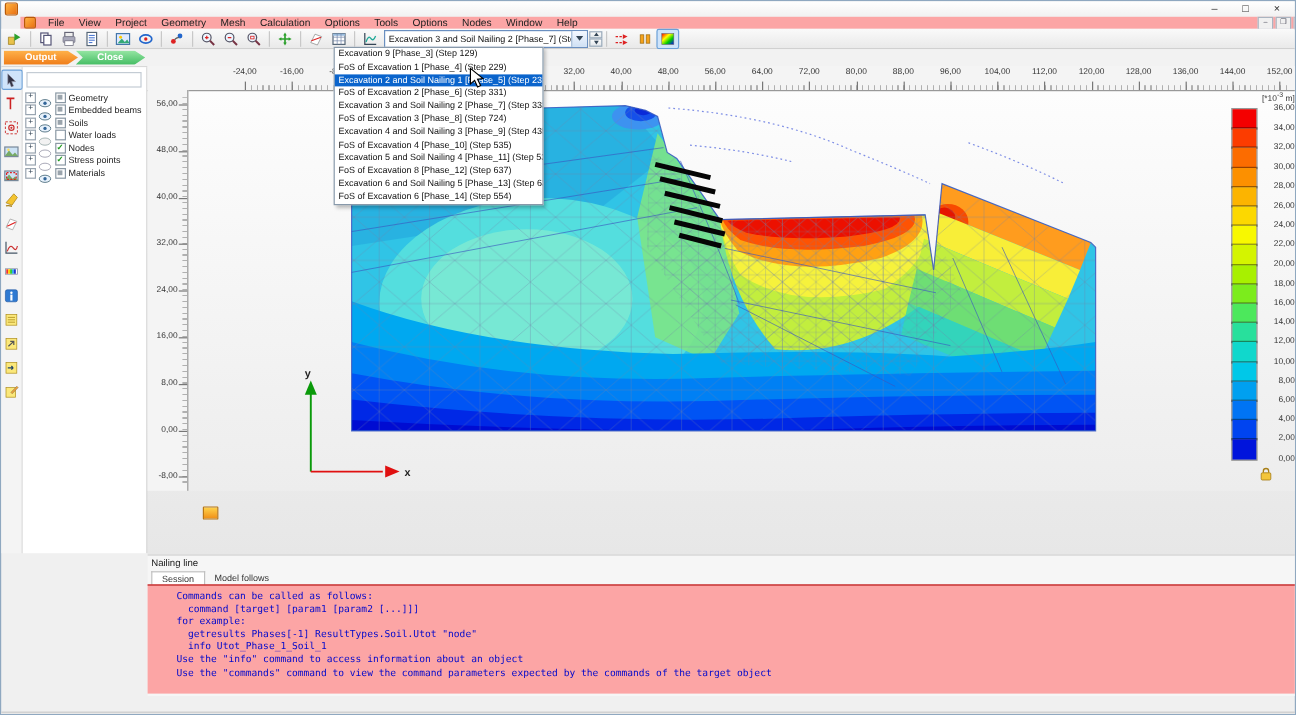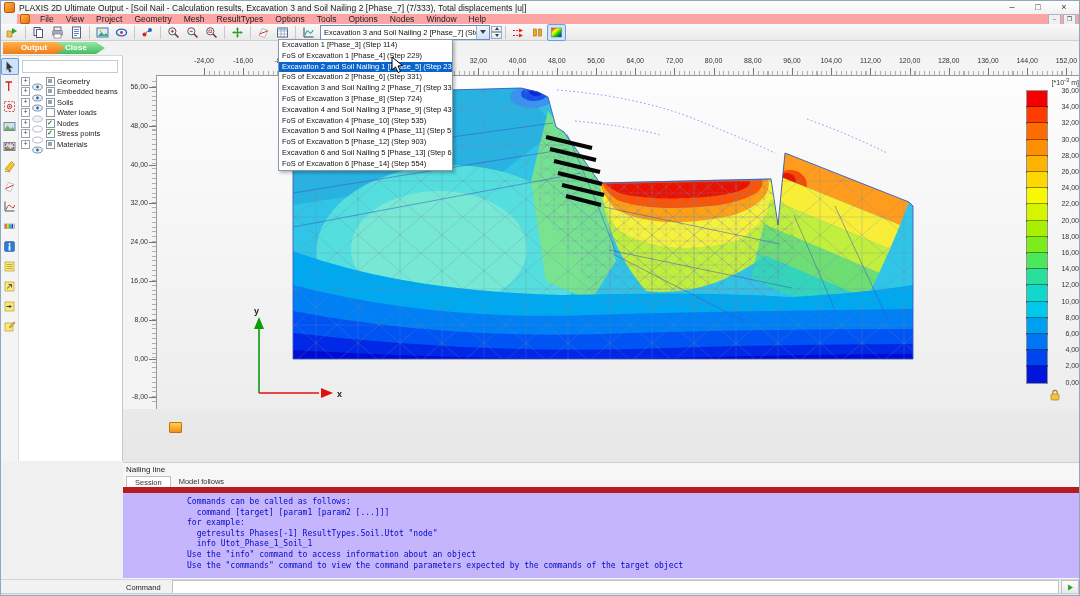--- a/index.html
+++ b/index.html
@@ -34,21 +34,21 @@
   .spinner{width:11px;height:13px;display:flex;flex-direction:column;margin-left:1px;}
   .spinner div{flex:1;border:1px solid #9ab;background:linear-gradient(#fdfdfd,#e2e6ea);display:flex;align-items:center;justify-content:center;}
   .spinner i{width:0;height:0;border:2.5px solid transparent;}
   .spinner .up i{border-bottom:3.5px solid #345;margin-top:-2px;}
   .spinner .dn i{border-top:3.5px solid #345;margin-bottom:-2px;}
   
   .tabrow{position:absolute;left:0;top:40px;width:100%;height:14px;background:#f2f2f2;border-bottom:1px solid #d8d8d8;}
   .atab{position:absolute;top:1px;height:12px;color:#fff;font-size:8px;font-weight:bold;line-height:12px;text-align:center;}
   .atab.output{left:2px;width:62px;background:linear-gradient(#ffb24a,#ef7d1a);
         clip-path:polygon(0 0,calc(100% - 9px) 0,100% 50%,calc(100% - 9px) 100%,0 100%);z-index:2;}
-  .atab.close{left:46px;width:58px;background:linear-gradient(#97e6a4,#44bd63);
+  .atab.close{left:62px;width:58px;background:linear-gradient(#97e6a4,#44bd63);
         clip-path:polygon(0 0,calc(100% - 9px) 0,100% 50%,calc(100% - 9px) 100%,0 100%,6px 50%);z-index:1;}
   
   .toolstrip{position:absolute;left:0;top:55px;width:18px;height:405px;background:#f4f4f4;border-right:1px solid #dadada;
              display:flex;flex-direction:column;align-items:center;padding-top:2px;box-sizing:border-box;gap:3px;}
   .vbtn{width:16px;height:15px;display:flex;align-items:center;justify-content:center;border:1px solid transparent;border-radius:2px;}
   .vbtn.active{background:#cfe4fa;border:1px solid #6aa0d8;}
   
   .explorer{position:absolute;left:18px;top:55px;width:104px;height:405px;background:#fff;border-right:1px solid #c8c8c8;box-sizing:border-box;}
   .exfilter{position:absolute;left:3px;top:4px;width:94px;height:11px;border:1px solid #c4ccd4;background:#fff;}
   .tree{position:absolute;left:2px;top:20px;right:1px;}
@@ -87,57 +87,56 @@
           box-shadow:2px 2px 3px rgba(0,0,0,.25);z-index:50;}
   .dditem{height:10.8px;line-height:10.8px;font-size:7.5px;color:#111;padding-left:3px;white-space:nowrap;overflow:hidden;}
   .dditem.selected{background:#0a64cc;color:#fff;}
   .cursor{position:absolute;left:390px;top:55px;z-index:60;}
   
   .cmdpanel{position:absolute;left:122px;top:461px;width:958px;height:117px;background:#f6f6f6;border-top:1px solid #cfcfcf;}
   .cmdtitle{position:absolute;left:3px;top:2px;font-size:8px;color:#222;}
   .ctabs{position:absolute;left:3px;top:13px;display:flex;font-size:7.5px;color:#333;}
   .ctab{padding:1px 8px 2px 8px;}
   .ctab.active{background:#fff;border:1px solid #c0c0c0;border-bottom:none;}
-  .cmdbody{position:absolute;left:0;top:24px;right:0;bottom:2px;background:#c4b5fd;border-top:6px solid #b91c1c;padding-left:40px;}
+  .cmdbody{position:absolute;left:0;top:24px;right:0;bottom:2px;background:#fca5a5;border-top:1px solid #b91c1c;}
   .cmdbody pre{margin:4px 0 0 24px;font-family:"DejaVu Sans Mono",monospace;font-size:8px;line-height:10.6px;color:#0008cc;}
   .cmdrow{position:absolute;left:0px;top:578px;width:1080px;height:14px;background:#f2f2f2;border-top:1px solid #d4d4d4;
           display:flex;align-items:center;font-size:7.5px;color:#222;}
   .cmdrow .clabel{width:46px;padding-left:125px;}
   .cmdrow input{flex:1;height:10px;border:1px solid #c0c0c0;background:#fff;font-size:7.5px;margin-right:2px;}
   .runbtn{width:16px;height:12px;display:flex;align-items:center;justify-content:center;border:1px solid #c0c0c0;
           background:linear-gradient(#fdfdfd,#e8e8e8);margin-right:2px;}
   .statusbar{position:absolute;left:0;top:592px;width:1080px;height:4px;background:#e8e8e8;border-top:1px solid #cccccc;}
   
   .watermark{position:absolute;left:622px;top:524px;display:flex;align-items:center;gap:10px;z-index:70;pointer-events:none;}
   .wmtext{font-size:30px;color:rgba(172,172,172,.95);letter-spacing:2px;font-weight:bold;}
 </style>
 </head>
 <body>
 
 <div id="window">
 
   <div class="titlebar">
     <span class="appicon"></span>
-    <span>PLAXIS 2D Ultimate Output - [Soil Nail - Calculation results, Excavation 3 and Soil Nailing 2 [Phase_7] (7/333), Total displacements |u|]</span>
     <span class="wctrls">
       <span class="wbtn">–</span>
       <span class="wbtn">□</span>
       <span class="wbtn">×</span>
     </span>
   </div>
 
   <div class="menubar">
     <span class="appicon" style="width:8px;height:8px;"></span>
     <span id="menu-items" style="display:flex;">
         <span class="mi">File</span>
         <span class="mi">View</span>
         <span class="mi">Project</span>
         <span class="mi">Geometry</span>
         <span class="mi">Mesh</span>
-        <span class="mi">ResultTypes</span>
+        <span class="mi">Calculation</span>
         <span class="mi">Options</span>
         <span class="mi">Tools</span>
         <span class="mi">Options</span>
         <span class="mi">Nodes</span>
         <span class="mi">Window</span>
         <span class="mi">Help</span>
       </span>
     <span class="mdictrls">
       <span class="mdibtn">–</span>
       <span class="mdibtn">❐</span>
@@ -665,30 +664,30 @@
       <svg width="12" height="12" viewBox="0 0 12 12">
         <path d="M3.8 5 V3.6 a2.2 2.2 0 0 1 4.4 0 V5" fill="none" stroke="#a87f18" stroke-width="1.1"></path>
         <rect x="2" y="5" width="8" height="6" rx="1" fill="#f3c53a" stroke="#a87f18" stroke-width="0.7"></rect>
       </svg>
     </div>
   </div>
 
   <div class="miniicon"></div>
 
   <div class="ddlist" id="dd">
-      <div class="dditem">Excavation 1 [Phase_3] (Step 114)</div>
+      <div class="dditem">Excavation 9 [Phase_3] (Step 129)</div>
       <div class="dditem">FoS of Excavation 1 [Phase_4] (Step 229)</div>
       <div class="dditem selected">Excavation 2 and Soil Nailing 1 [Phase_5] (Step 231)</div>
       <div class="dditem">FoS of Excavation 2 [Phase_6] (Step 331)</div>
       <div class="dditem">Excavation 3 and Soil Nailing 2 [Phase_7] (Step 333)</div>
       <div class="dditem">FoS of Excavation 3 [Phase_8] (Step 724)</div>
       <div class="dditem">Excavation 4 and Soil Nailing 3 [Phase_9] (Step 435)</div>
       <div class="dditem">FoS of Excavation 4 [Phase_10] (Step 535)</div>
       <div class="dditem">Excavation 5 and Soil Nailing 4 [Phase_11] (Step 537)</div>
-      <div class="dditem">FoS of Excavation 5 [Phase_12] (Step 903)</div>
+      <div class="dditem">FoS of Excavation 8 [Phase_12] (Step 637)</div>
       <div class="dditem">Excavation 6 and Soil Nailing 5 [Phase_13] (Step 639)</div>
       <div class="dditem">FoS of Excavation 6 [Phase_14] (Step 554)</div>
     </div>
 
   <div class="cursor">
     <svg width="14" height="18" viewBox="0 0 14 18">
       <path d="M1 1 L1 14 L4.5 11 L7 16.5 L9.5 15.3 L7 10 L11.5 9.5 Z" fill="#fff" stroke="#000" stroke-width="1"></path>
     </svg>
   </div>
 
@@ -702,26 +701,17 @@
       <pre id="cmd-pre">Commands can be called as follows:
   command [target] [param1 [param2 [...]]]
 for example:
   getresults Phases[-1] ResultTypes.Soil.Utot "node"
   info Utot_Phase_1_Soil_1
 Use the "info" command to access information about an object
 Use the "commands" command to view the command parameters expected by the commands of the target object</pre>
     </div>
   </div>
 
-  <div class="cmdrow">
-    <span class="clabel">Command</span>
-    <input type="text" value="" style="">
-    <span class="runbtn">
-      <svg width="9" height="9" viewBox="0 0 13 13">
-          <path d="M3 2 L10 6.5 L3 11 Z" fill="#2ca02c"></path>
-        </svg>
-    </span>
-  </div>
 
   <div class="statusbar"></div>
 
 
 </div>
 
 </body></html>

